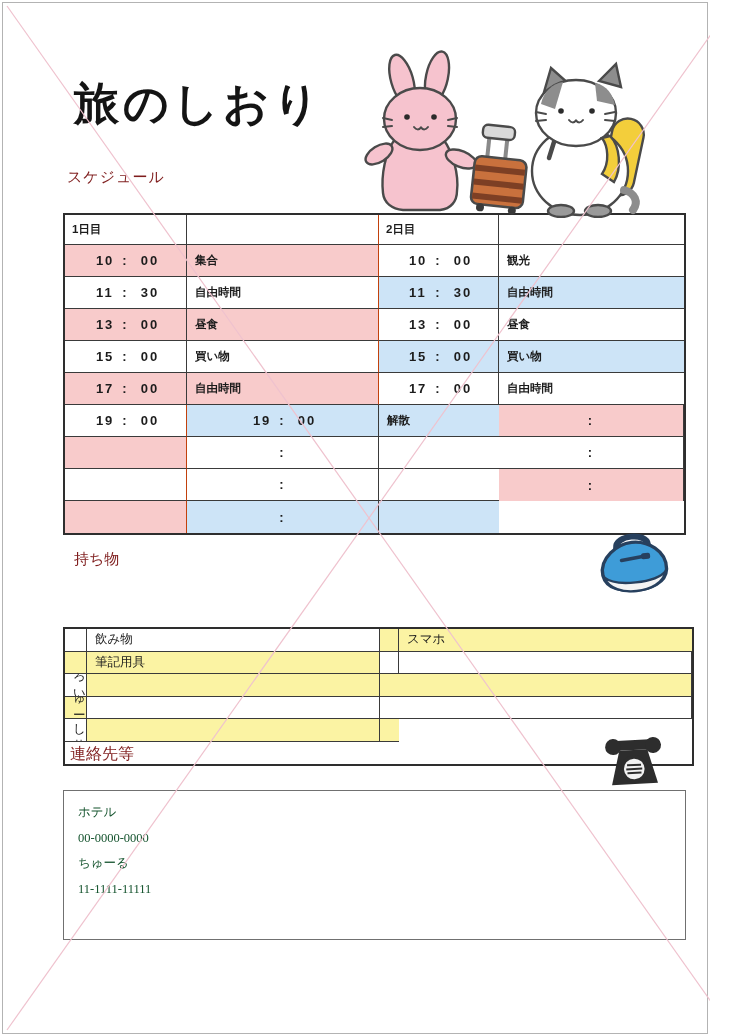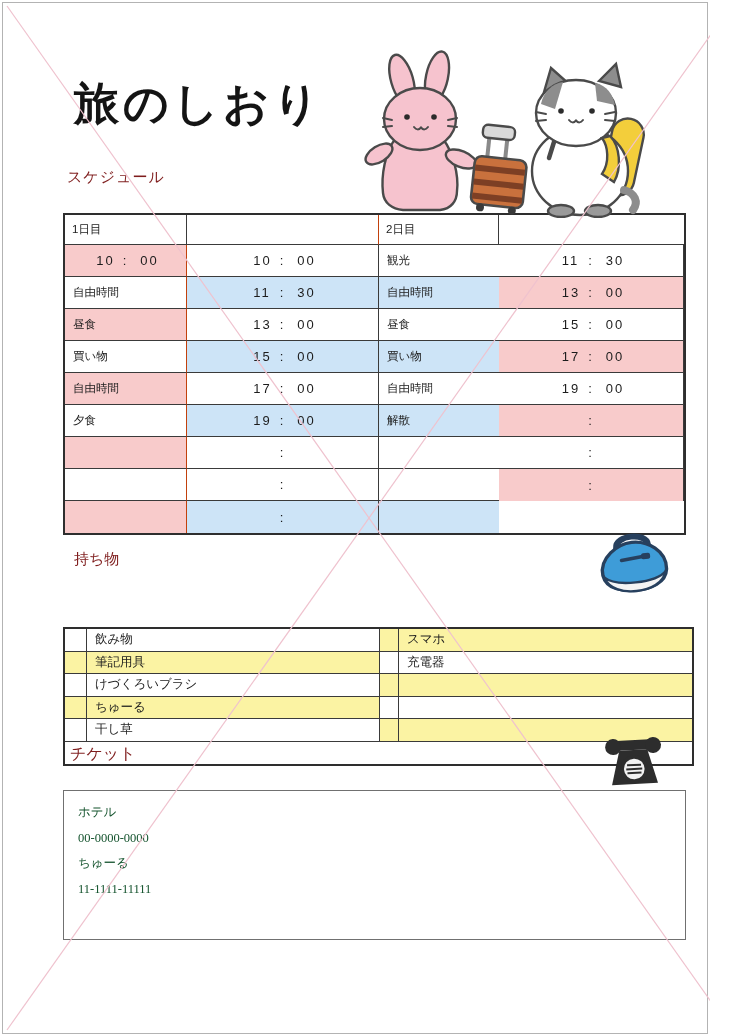--- a/index.html
+++ b/index.html
@@ -18,21 +18,21 @@
   .illus{position:absolute;left:358px;top:50px;z-index:2;}
   .bag-icon{position:absolute;left:590px;top:532px;z-index:2;}
   .phone-icon{position:absolute;left:604px;top:736px;z-index:2;}
 
   
   .schedule{position:absolute;left:63px;top:213px;z-index:1;display:grid;
             grid-template-columns:122px 192px 120px 185px;
             grid-template-rows:30px repeat(9,32px);
             border:2px solid #2e2e2e;background:#fff;}
   .schedule .cell{border-right:1px solid #3a3a3a;border-bottom:1px solid #3a3a3a;
-                  display:flex;align-items:center;font-size:12px;overflow:hidden;}
+                  display:flex;align-items:center;font-size:12px;overflow:hidden;font-weight:bold;}
   .schedule .cell.c4{border-right:none;}
   .schedule .cell.lastrow{border-bottom:none;}
   .schedule .cell.c3{border-left:1px solid #c2410c;margin-left:-1px;}
   .schedule .hdr{padding-left:7px;font-size:11.5px;}
   .schedule .time{justify-content:center;gap:12px;font-size:13px;letter-spacing:2px;}
   .schedule .time span{display:inline-block;}
   .schedule .time .hh,.schedule .time .mm{width:2ch;text-align:center;}
   .schedule .lbl{padding-left:8px;font-size:11.5px;}
   .bg-pink{background:var(--pink);}
   .bg-blue{background:var(--blue);}
@@ -137,20 +137,21 @@
   <div class="schedule">
     <div class="cell hdr bg-white">1日目</div>
     <div class="cell hdr bg-white"></div>
     <div class="cell hdr bg-white c3">2日目</div>
     <div class="cell hdr bg-white c4"></div>
   <div class="cell time bg-pink">
         <span class="hh">10</span>
         <span class="co">:</span>
         <span class="mm">00</span>
       </div>
+      <div class="cell lbl bg-pink">集合</div>
       <div class="cell time bg-white c3">
         <span class="hh">10</span>
         <span class="co">:</span>
         <span class="mm">00</span>
       </div>
       <div class="cell lbl bg-white c4">観光</div>
       <div class="cell time bg-white">
         <span class="hh">11</span>
         <span class="co">:</span>
         <span class="mm">30</span>
@@ -196,21 +197,20 @@
         <span class="hh">17</span>
         <span class="co">:</span>
         <span class="mm">00</span>
       </div>
       <div class="cell lbl bg-white c4">自由時間</div>
       <div class="cell time bg-white">
         <span class="hh">19</span>
         <span class="co">:</span>
         <span class="mm">00</span>
       </div>
-      <div class="cell lbl bg-white">夕食</div>
       <div class="cell time bg-blue c3">
         <span class="hh">19</span>
         <span class="co">:</span>
         <span class="mm">00</span>
       </div>
       <div class="cell lbl bg-blue c4">解散</div>
       <div class="cell time bg-pink">
         <span class="hh"></span>
         <span class="co">:</span>
         <span class="mm"></span>
@@ -262,40 +262,39 @@
   </svg>
 
   <div class="belongings">
       <div class="cell bg-white"></div>
       <div class="cell item bg-white">飲み物</div>
       <div class="cell bg-yellow c3"></div>
       <div class="cell item bg-yellow c4">スマホ</div>
       <div class="cell bg-yellow"></div>
       <div class="cell item bg-yellow">筆記用具</div>
       <div class="cell bg-white c3"></div>
-      <div class="cell item bg-white c4">充電器</div>
       <div class="cell bg-white"></div>
       <div class="cell item bg-white">けづくろいブラシ</div>
       <div class="cell bg-yellow c3"></div>
       <div class="cell item bg-yellow c4"></div>
       <div class="cell bg-yellow"></div>
       <div class="cell item bg-yellow">ちゅーる</div>
       <div class="cell bg-white c3"></div>
       <div class="cell item bg-white c4"></div>
       <div class="cell bg-white"></div>
       <div class="cell item bg-white">干し草</div>
       <div class="cell bg-yellow c3"></div>
       <div class="cell item bg-yellow c4"></div>
       <div class="cell bg-yellow lastrow"></div>
       <div class="cell item bg-yellow lastrow">ペットシート</div>
       <div class="cell bg-white c3 lastrow"></div>
       <div class="cell item bg-white c4 lastrow"></div>
     </div>
 
-  <div class="section-label contact-label">チケット</div>
+  <div class="section-label contact-label">連絡先等</div>
 
   <svg class="phone-icon" width="60" height="56" viewBox="0 0 60 56">
     <g transform="rotate(-3 30 28)" fill="#2D2D2D">
       <path d="M16 14 L44 14 L53 48 L7 48 Z"></path>
       <rect x="4" y="4" width="52" height="10" rx="5"></rect>
       <circle cx="10" cy="10" r="8"></circle>
       <circle cx="50" cy="10" r="8"></circle>
       <circle cx="30" cy="33" r="12" fill="#f1f1f1" stroke="#2D2D2D" stroke-width="3.4"></circle>
       <g stroke="#2D2D2D" stroke-width="2">
         <path d="M23 29 L37 29"></path>

